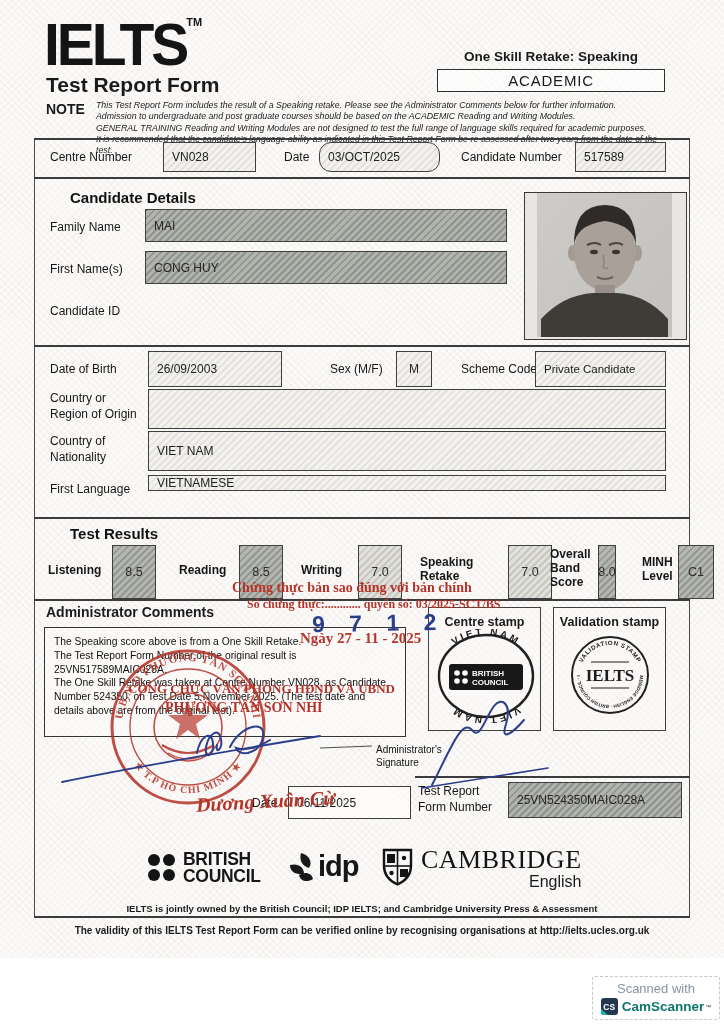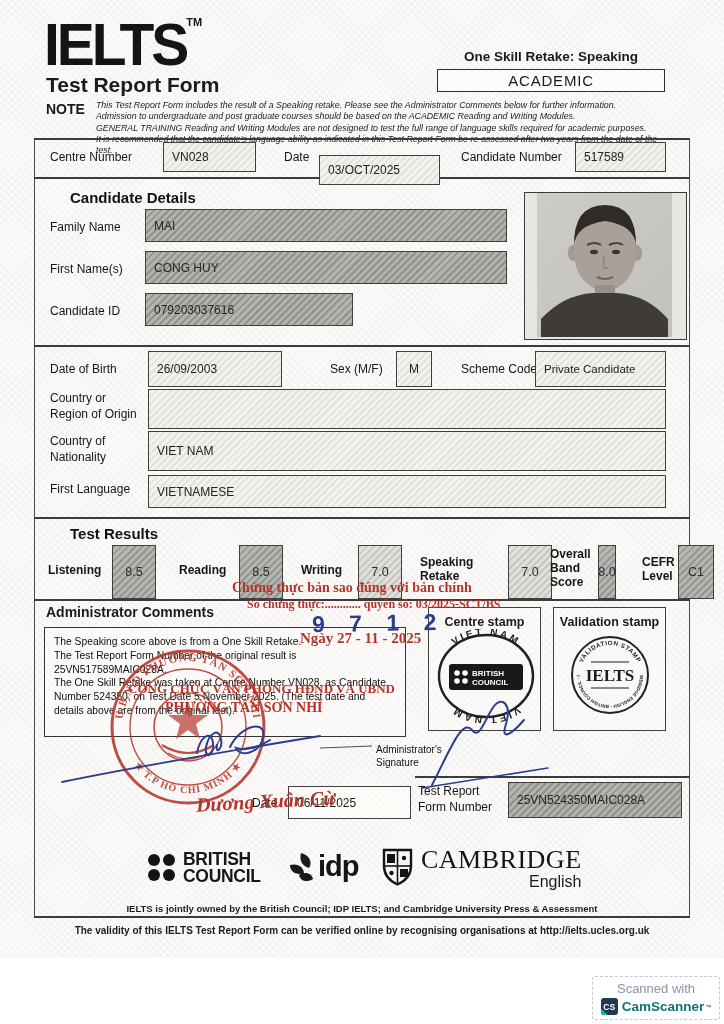--- a/index.html
+++ b/index.html
@@ -55,31 +55,30 @@
   <div class="hline" style="left:34px;top:138px;width:656px;"></div>
   <div class="hline" style="left:34px;top:177px;width:656px;height:2px;"></div>
   <div class="hline" style="left:34px;top:345px;width:656px;"></div>
   <div class="hline" style="left:34px;top:517px;width:656px;height:2px;"></div>
   <div class="hline" style="left:34px;top:599px;width:656px;"></div>
   <div class="hline" style="left:34px;top:916px;width:656px;height:2px;"></div>
 
   <div class="abs lbl" style="left:50px;top:150px;">Centre Number</div>
   <div class="abs fieldbox" style="left:163px;top:142px;width:93px;height:30px;">VN028</div>
   <div class="abs lbl" style="left:284px;top:150px;">Date</div>
-  <div class="abs fieldbox" style="left:319px;top:155px;width:121px;height:30px;">03/OCT/2025</div>
+  <div class="abs fieldbox" style="left:319px;top:142px;width:121px;height:30px;border-radius:12px;">03/OCT/2025</div>
   <div class="abs lbl" style="left:461px;top:150px;">Candidate Number</div>
   <div class="abs fieldbox" style="left:575px;top:142px;width:91px;height:30px;">517589</div>
 
   <div class="abs sect" style="left:46px;top:189px;">Candidate Details</div>
   <div class="abs lbl" style="left:50px;top:220px;">Family Name</div>
   <div class="abs redacted" style="left:145px;top:209px;width:362px;height:33px;">MAI</div>
   <div class="abs lbl" style="left:50px;top:262px;">First Name(s)</div>
   <div class="abs redacted" style="left:145px;top:251px;width:362px;height:33px;">CONG HUY</div>
   <div class="abs lbl" style="left:50px;top:304px;">Candidate ID</div>
-  <div class="abs redacted" style="left:145px;top:293px;width:208px;height:33px;">079203037616</div>
 
   <div class="abs" style="left:524px;top:192px;width:163px;height:148px;border:1.6px solid #3a3a3a;box-sizing:border-box;background:#e8e6e2;">
     <svg width="159" height="144" viewBox="0 0 159 144">
       <rect x="12" y="0" width="135" height="144" fill="#c9c7c3"></rect>
       <rect x="12" y="0" width="135" height="144" fill="url(#noiseg)" opacity="0.3"></rect>
       <defs>
         <linearGradient id="noiseg" x1="0" y1="0" x2="1" y2="1">
           <stop offset="0" stop-color="#d8d6d2"></stop>
             <stop offset="1" stop-color="#b4b2ae"></stop>
         </linearGradient>
@@ -104,34 +103,34 @@
   <div class="abs lbl" style="left:330px;top:362px;">Sex (M/F)</div>
   <div class="abs fieldbox" style="left:396px;top:351px;width:36px;height:36px;justify-content:center;padding-left:0;">M</div>
   <div class="abs lbl" style="left:461px;top:362px;">Scheme Code</div>
   <div class="abs fieldbox" style="left:535px;top:351px;width:131px;height:36px;font-size:11.5px;">Private Candidate</div>
 
   <div class="abs lbl" style="left:50px;top:391px;width:96px;line-height:1.3;">Country or Region of Origin</div>
   <div class="abs fieldbox" style="left:148px;top:389px;width:518px;height:40px;"></div>
   <div class="abs lbl" style="left:50px;top:434px;width:96px;line-height:1.3;">Country of Nationality</div>
   <div class="abs fieldbox" style="left:148px;top:431px;width:518px;height:40px;">VIET NAM</div>
   <div class="abs lbl" style="left:50px;top:482px;">First Language</div>
-  <div class="abs fieldbox" style="left:148px;top:475px;width:518px;height:33px;">VIETNAMESE</div>
+  <div class="abs fieldbox" style="left:148px;top:475px;width:518px;height:16px;">VIETNAMESE</div>
 
   <div class="abs sect" style="left:46px;top:525px;">Test Results</div>
   <div class="abs lbl b" style="left:48px;top:563px;">Listening</div>
   <div class="abs scorebox" style="left:112px;top:545px;width:44px;height:54px;">8.5</div>
   <div class="abs lbl b" style="left:179px;top:563px;">Reading</div>
   <div class="abs scorebox" style="left:239px;top:545px;width:44px;height:54px;">8.5</div>
   <div class="abs lbl b" style="left:301px;top:563px;">Writing</div>
   <div class="abs scorebox lighter" style="left:358px;top:545px;width:44px;height:54px;">7.0</div>
   <div class="abs lbl b" style="left:420px;top:556px;width:64px;line-height:1.15;">Speaking Retake</div>
   <div class="abs scorebox lighter" style="left:508px;top:545px;width:44px;height:54px;">7.0</div>
   <div class="abs lbl b" style="left:550px;top:548px;width:46px;line-height:1.15;">Overall Band Score</div>
   <div class="abs scorebox" style="left:598px;top:545px;width:18px;height:54px;">8.0</div>
-  <div class="abs lbl b" style="left:642px;top:556px;width:36px;line-height:1.15;">CEFR Level</div>
+  <div class="abs lbl b" style="left:642px;top:556px;width:36px;line-height:1.15;">MINH Level</div>
   <div class="abs scorebox" style="left:678px;top:545px;width:36px;height:54px;">C1</div>
 
   <div class="abs red" style="left:232px;top:580px;font-size:14px;z-index:8;">Chứng thực bản sao đúng với bản chính</div>
   <div class="abs red" style="left:247px;top:597px;font-size:12px;z-index:8;">Số chứng thực:............ quyển số: 03/2025-SCT/BS</div>
   <div class="abs blue" style="left:312px;top:610px;font-size:23px;letter-spacing:9px;font-weight:600;transform:rotate(-1deg);z-index:9;">9 7 1 2</div>
   <div class="abs red" style="left:300px;top:630px;font-size:15px;z-index:8;">Ngày 27 - 11 - 2025</div>
 
   <div class="abs b" style="left:46px;top:604px;font-size:14px;">Administrator Comments</div>
   <div class="abs" style="left:44px;top:627px;width:362px;height:110px;border:1.6px solid #333;box-sizing:border-box;padding:7px 9px;background:rgba(253,252,249,0.5);">
     <div class="cmt">The Speaking score above is from a One Skill Retake.</div>

